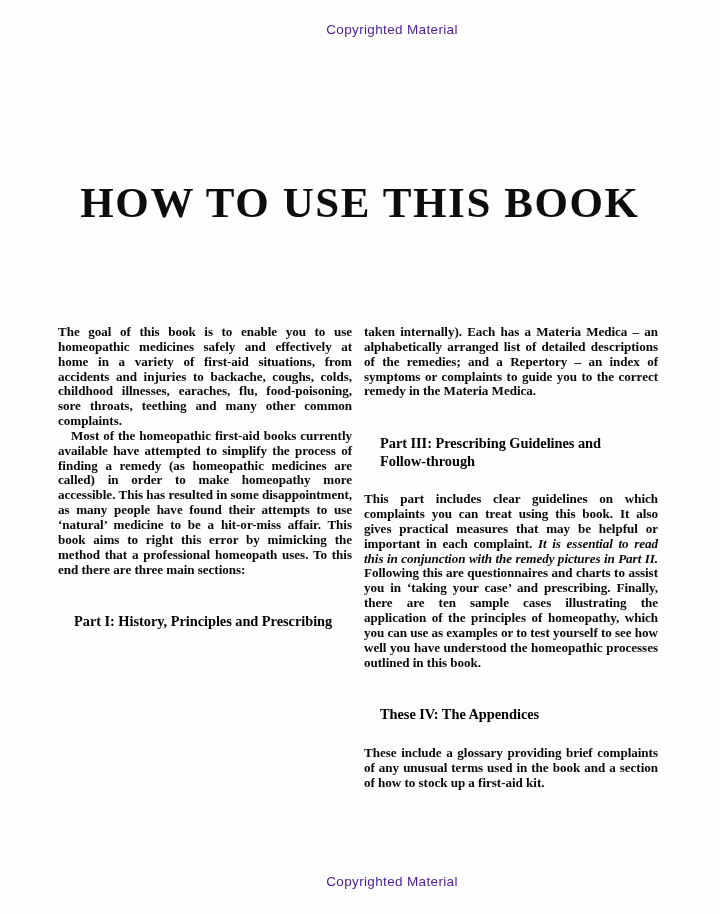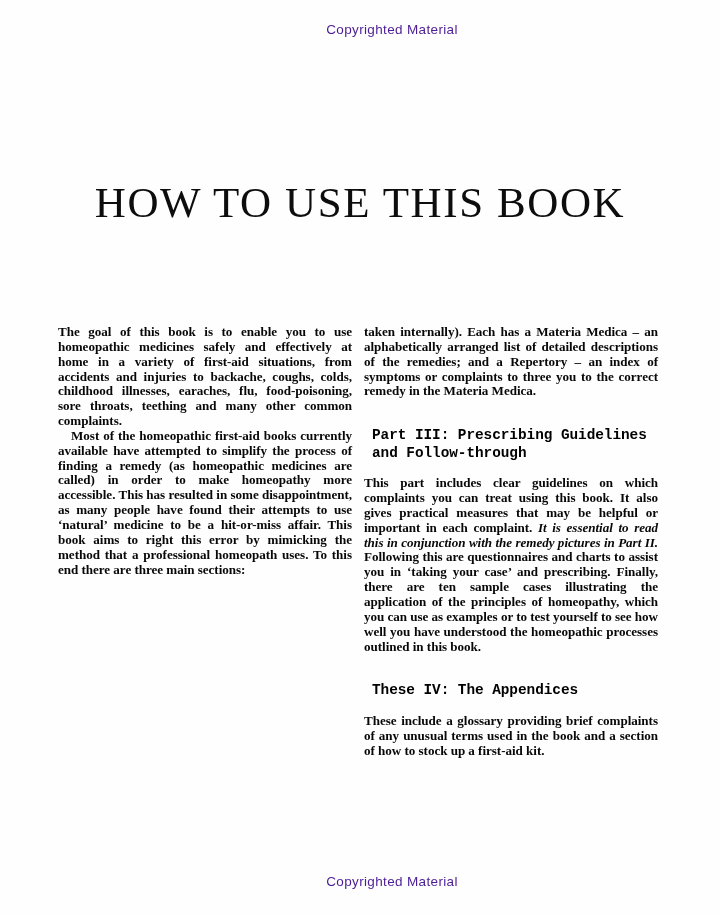--- a/index.html
+++ b/index.html
@@ -40,21 +40,21 @@
   .watermark-bottom { top: 874px; }
 
   
   .page-title {
     position: absolute;
     top: 152px;
     left: 0;
     width: 720px;
     text-align: center;
     font-family: "Liberation Serif", "DejaVu Serif", serif;
-    font-weight: 400;
+    font-weight: 700;
     font-size: 43px;
     letter-spacing: 1.6px;
     color: #0d0d0d;
     line-height: 1;
   }
 
   
   .columns {
     position: absolute;
     top: 325px;
@@ -84,22 +84,22 @@
     text-indent: 13px;
   }
 
   p.body .ital {
     font-style: italic;
     font-weight: 600;
     margin-top: 12px;
   }
 
   h2.part-heading {
-    margin: 8px;
-    font-family: Liberation Mono, monospace;
+    margin: 16px;
+    font-family: Liberation Serif, serif;
     font-weight: 700;
     font-size: 14.4px;
     line-height: 17.5px;
     color: #000000;
     letter-spacing: -0.05px;
   }
 
   .sp-before-heading { height: 20px; }
   .sp-after-heading  { height: 6px; }
 </style>
@@ -115,34 +115,35 @@
   <div class="columns">
 
     <div class="col">
 
       <p class="body noindent">The goal of this book is to enable you to use homeopathic medicines safely and effectively at home in a variety of first-aid situations, from accidents and injuries to backache, coughs, colds, childhood illnesses, earaches, flu, food-poisoning, sore throats, teething and many other common complaints.</p>
 
       <p class="body">Most of the homeopathic first-aid books currently available have attempted to simplify the process of finding a remedy (as homeopathic medicines are called) in order to make homeopathy more accessible. This has resulted in some disappointment, as many people have found their attempts to use ‘natural’ medicine to be a hit-or-miss affair. This book aims to right this error by mimicking the method that a professional homeopath uses. To this end there are three main sections:</p>
 
       <div class="sp-before-heading"></div>
 
+      <h2 class="part-heading">Part I: History, Principles and Prescribing</h2>
 
       <div class="sp-after-heading"></div>
 
 
       <div class="sp-before-heading"></div>
 
 
       <div class="sp-after-heading"></div>
 
     </div>
 
     <div class="col">
 
-      <p class="body noindent">taken internally). Each has a Materia Medica – an alphabetically arranged list of detailed descriptions of the remedies; and a Repertory – an index of symptoms or complaints to three you to the correct remedy in the Materia Medica.</p>
+      <p class="body noindent">taken internally). Each has a Materia Medica – an alphabetically arranged list of detailed descriptions of the remedies; and a Repertory – an index of symptoms or complaints to guide you to the correct remedy in the Materia Medica.</p>
 
       <div class="sp-before-heading"></div>
 
       <h2 class="part-heading">Part III: Prescribing Guidelines and Follow-through</h2>
 
       <div class="sp-after-heading"></div>
 
       <p class="body noindent"><span>This part includes clear guidelines on which complaints you can treat using this book. It also gives practical measures that may be helpful or important in each complaint. </span><span class="ital">It is essential to read this in conjunction with the remedy pictures in Part II.</span><span> Following this are questionnaires and charts to assist you in ‘taking your case’ and prescribing. Finally, there are ten sample cases illustrating the application of the principles of homeopathy, which you can use as examples or to test yourself to see how well you have understood the homeopathic processes outlined in this book.</span></p>
 
       <div class="sp-before-heading"></div>

